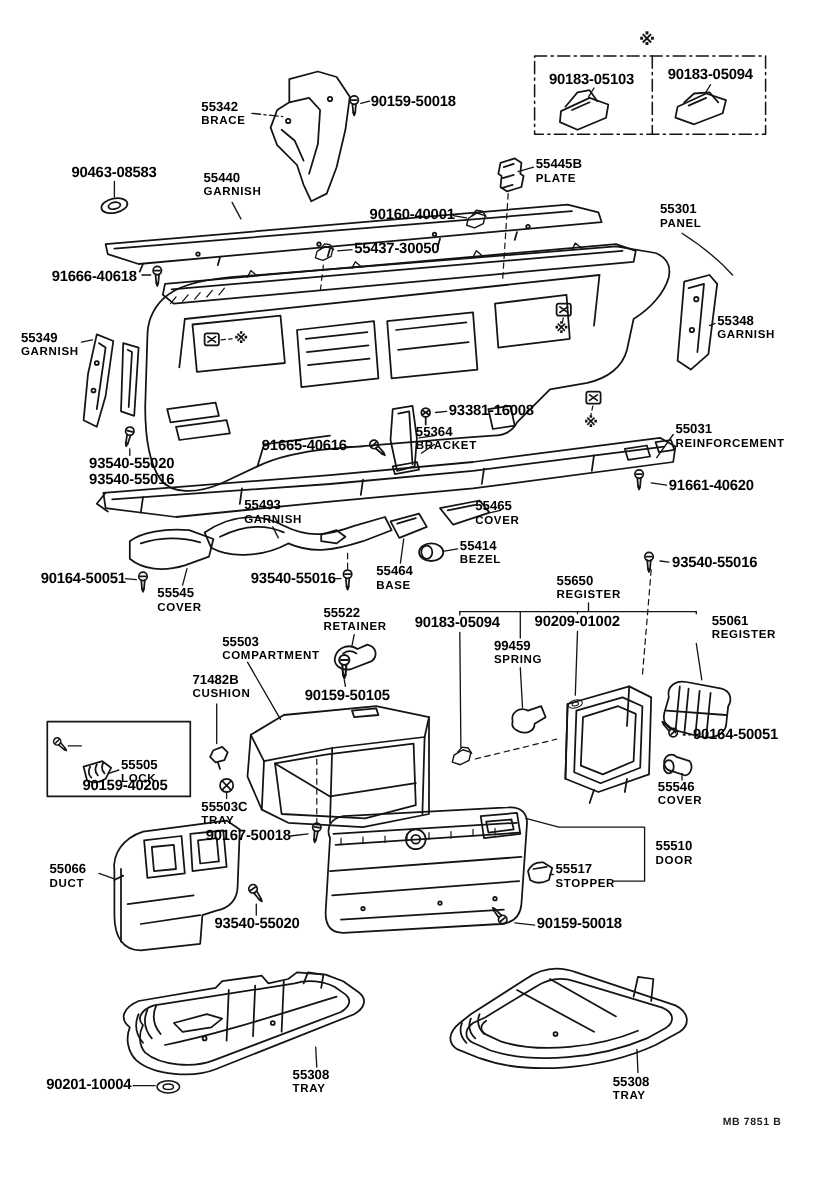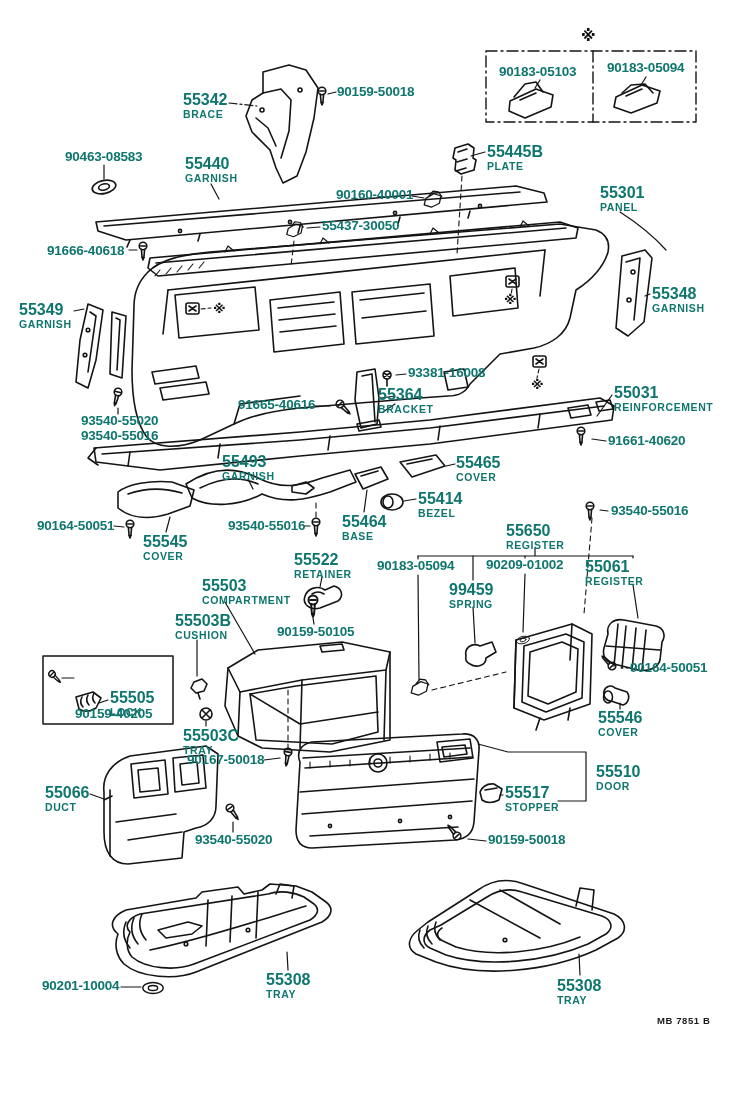--- a/index.html
+++ b/index.html
@@ -1,21 +1,21 @@
 <!DOCTYPE html>
 <html><head>
 <meta charset="utf-8">
 <style>
   html,body{margin:0;padding:0;background:#ffffff;}
   #stage{position:relative;width:752px;height:1094px;background:#ffffff;overflow:hidden;
          font-family:"Liberation Sans",sans-serif;}
   #art{position:absolute;left:0;top:0;}
-  .lbl{position:absolute;white-space:nowrap;color:#0f766e;}
+  .lbl{position:absolute;white-space:nowrap;color:#000000;}
   .pn{display:block;font:700 13.5px/1.08 "Liberation Sans",sans-serif;letter-spacing:-0.2px;}
-  .pn.big{font-size:16px;letter-spacing:0;}
+  .pn.big{font-size:12px;letter-spacing:0;}
   .nm{display:block;font:700 10.5px/1.15 "Liberation Sans",sans-serif;letter-spacing:0.6px;}
   .refmark{position:absolute;font:700 13px/1 "DejaVu Sans",sans-serif;color:#111;}
   .refmark.top{font-size:15px;}
   .footer-code{position:absolute;font:700 9.5px/1 "Liberation Sans",sans-serif;letter-spacing:0.6px;color:#1c1c1c;}
 </style>
 </head>
 <body>
 
 <div id="stage">
 
@@ -422,21 +422,21 @@
       <span class="pn big">55031</span>
       <span class="nm">REINFORCEMENT</span>
     </div>
   <div class="lbl" style="left:608px;top:434px">
       <span class="pn">91661-40620</span>
     </div>
   <div class="lbl" style="left:222px;top:453px">
       <span class="pn big">55493</span>
       <span class="nm">GARNISH</span>
     </div>
-  <div class="lbl" style="left:456px;top:454px">
+  <div class="lbl" style="left:432px;top:454px">
       <span class="pn big">55465</span>
       <span class="nm">COVER</span>
     </div>
   <div class="lbl" style="left:418px;top:490px">
       <span class="pn big">55414</span>
       <span class="nm">BEZEL</span>
     </div>
   <div class="lbl" style="left:342px;top:513px">
       <span class="pn big">55464</span>
       <span class="nm">BASE</span>
@@ -465,30 +465,30 @@
   <div class="lbl" style="left:377px;top:559px">
       <span class="pn">90183-05094</span>
     </div>
   <div class="lbl" style="left:486px;top:558px">
       <span class="pn">90209-01002</span>
     </div>
   <div class="lbl" style="left:449px;top:581px">
       <span class="pn big">99459</span>
       <span class="nm">SPRING</span>
     </div>
-  <div class="lbl" style="left:585px;top:558px">
+  <div class="lbl" style="left:647px;top:558px">
       <span class="pn big">55061</span>
       <span class="nm">REGISTER</span>
     </div>
   <div class="lbl" style="left:202px;top:577px">
       <span class="pn big">55503</span>
       <span class="nm">COMPARTMENT</span>
     </div>
   <div class="lbl" style="left:175px;top:612px">
-      <span class="pn big">55503B</span>
+      <span class="pn big">71482B</span>
       <span class="nm">CUSHION</span>
     </div>
   <div class="lbl" style="left:277px;top:625px">
       <span class="pn">90159-50105</span>
     </div>
   <div class="lbl" style="left:75px;top:707px">
       <span class="pn">90159-40205</span>
     </div>
   <div class="lbl" style="left:110px;top:689px">
       <span class="pn big">55505</span>

